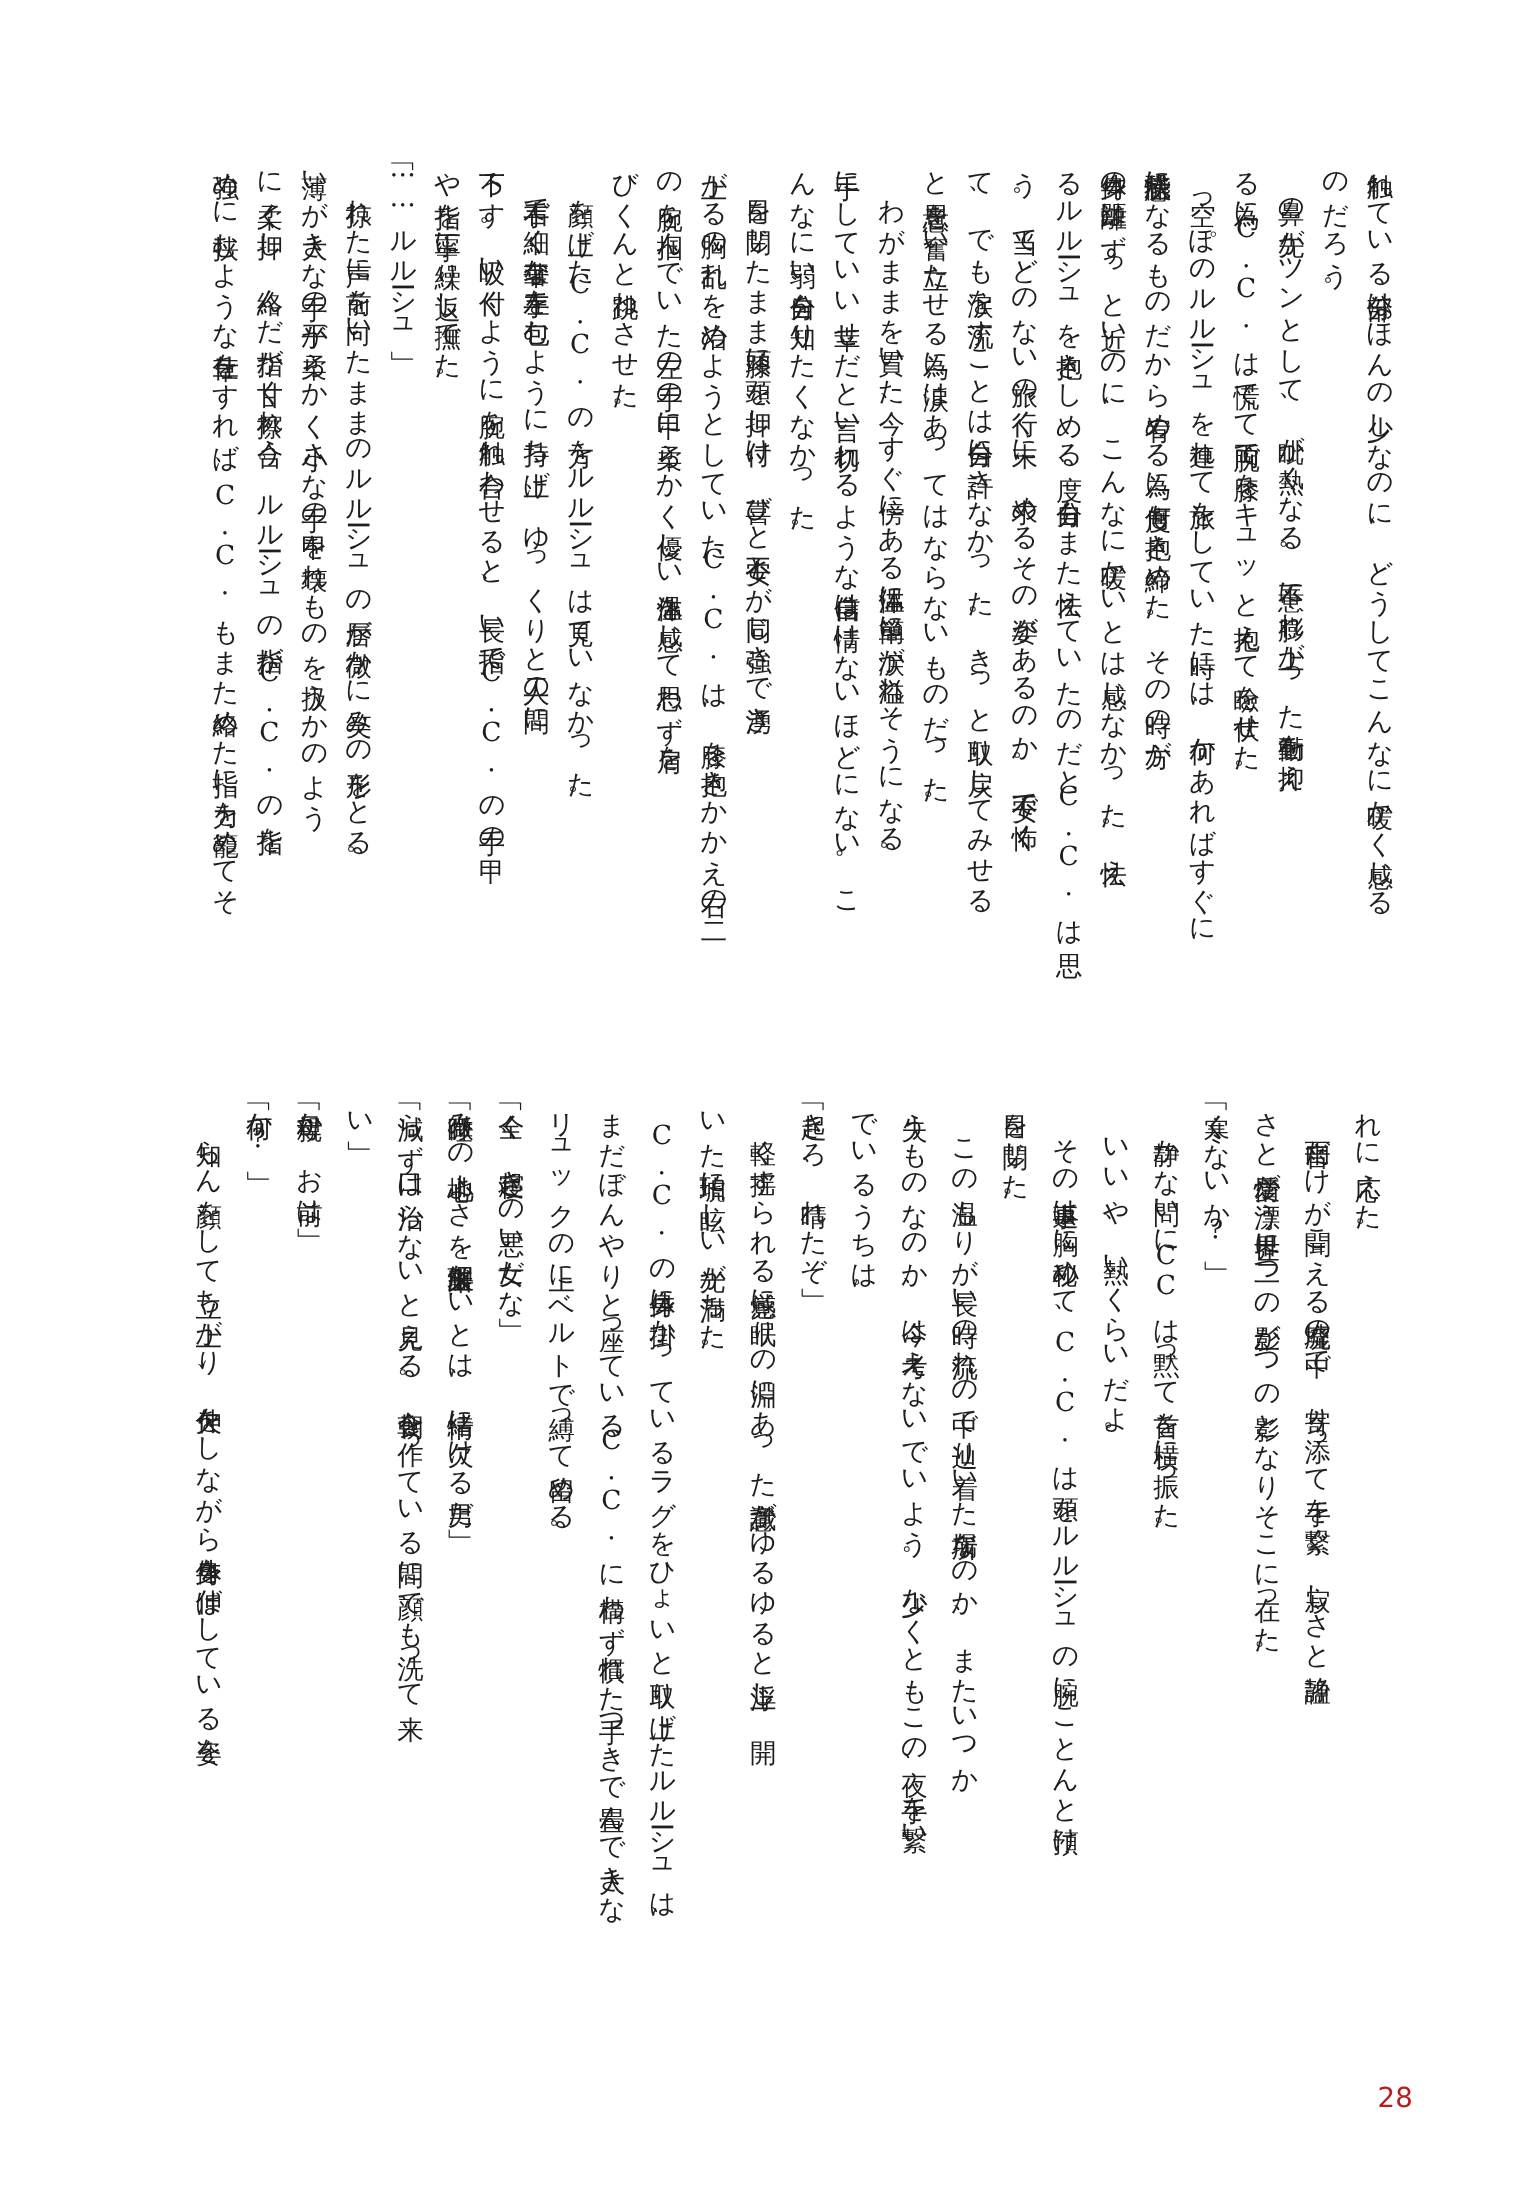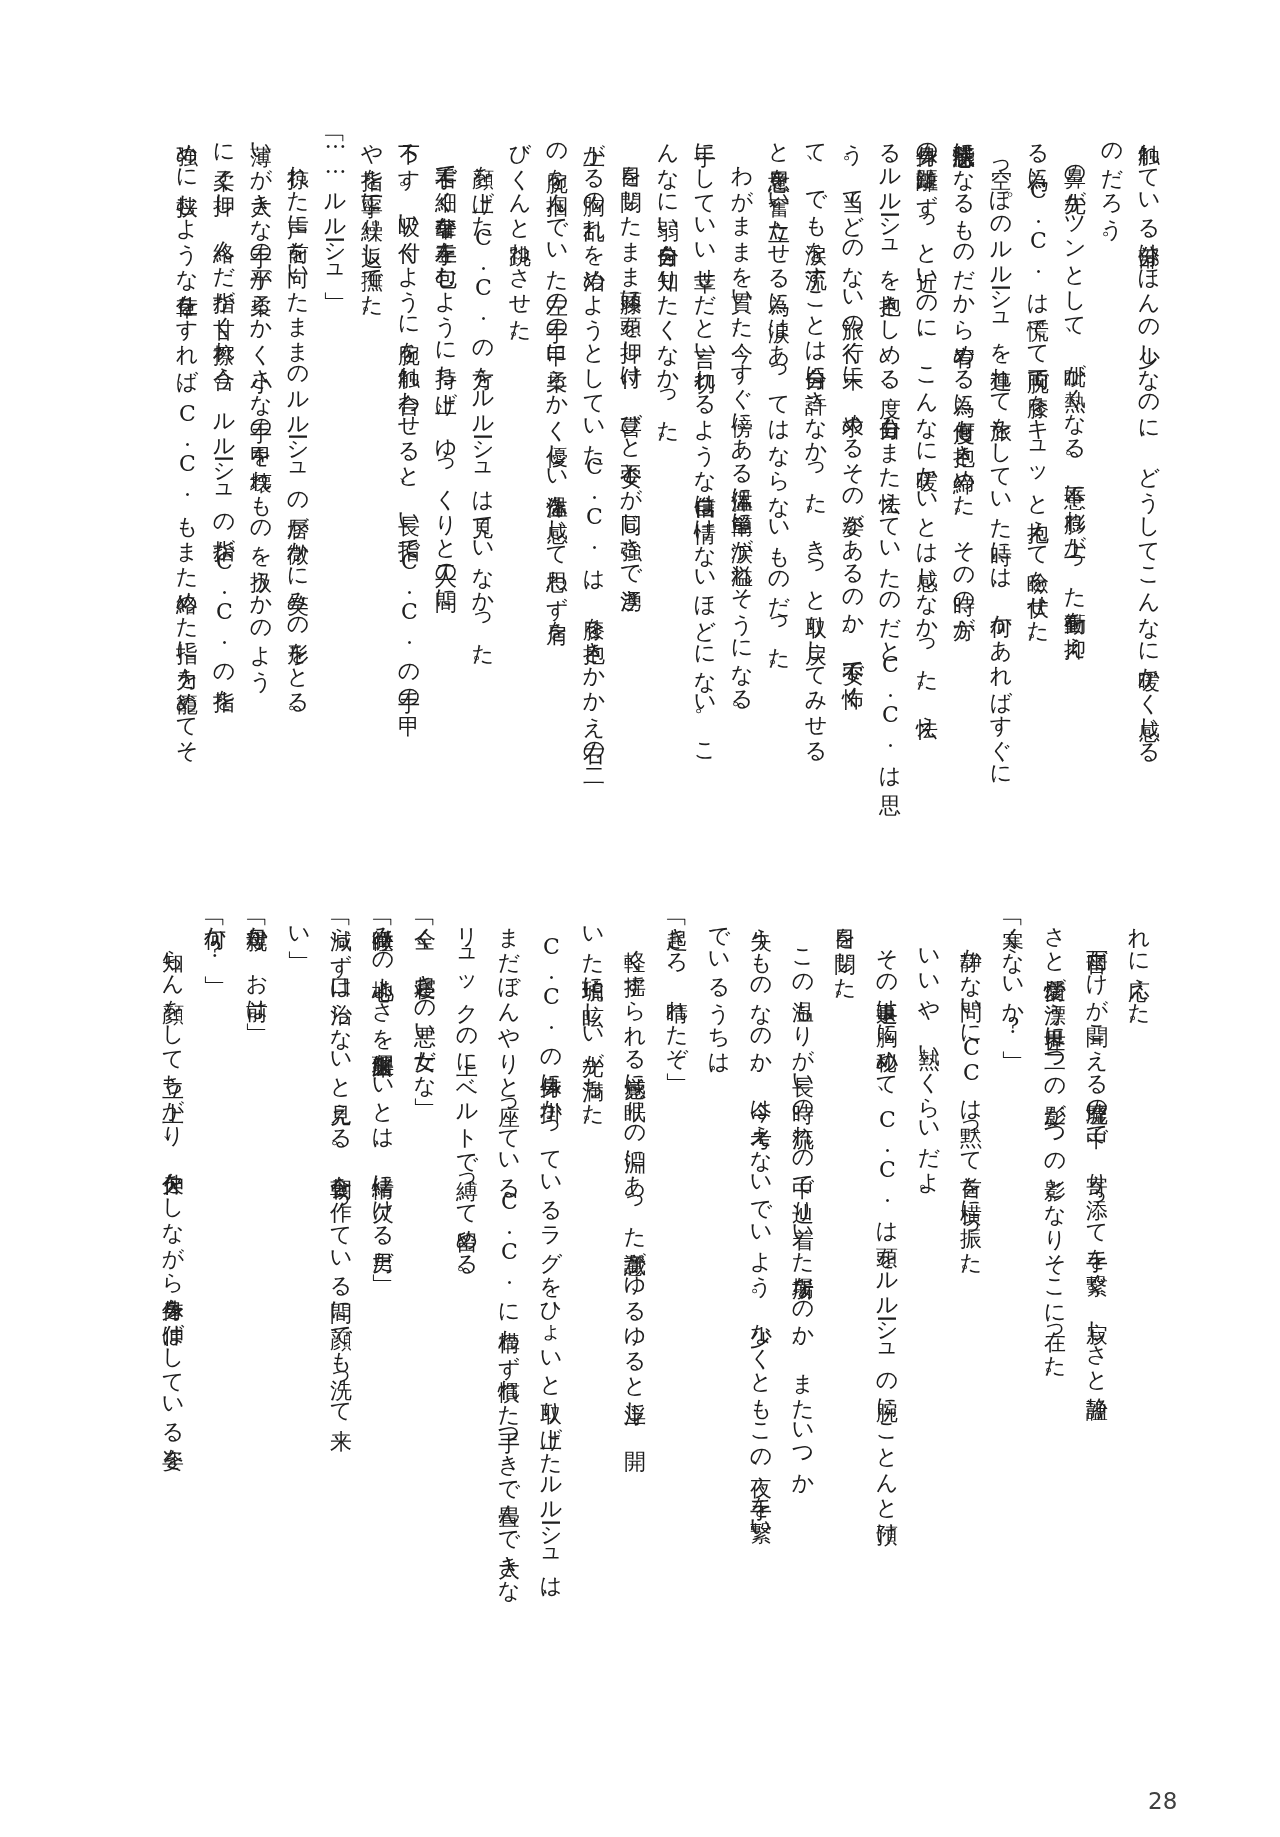--- a/index.html
+++ b/index.html
@@ -26,24 +26,24 @@
     width:1000px; height:754px;
     line-height:37px;
   }
   .vtext-bottom {
     top:912px; right:120px;
     width:1008px; height:754px;
     line-height:42px;
   }
   .page-number {
     position:absolute;
-    left:1148px; top:1788px;
+    left:1148px; top:1736px;
     font-family:"DejaVu Sans","Liberation Sans",sans-serif;
     font-size:23px;
-    color:#404040;
+    color:#b91c1c;
   }
 </style>
 </head>
 <body>
 
 <div class="page">
 
   <section class="vtext vtext-top">
 
       <div class="line">触れている部分はほんの少しなのに、どうしてこんなに暖かく感じる</div>

